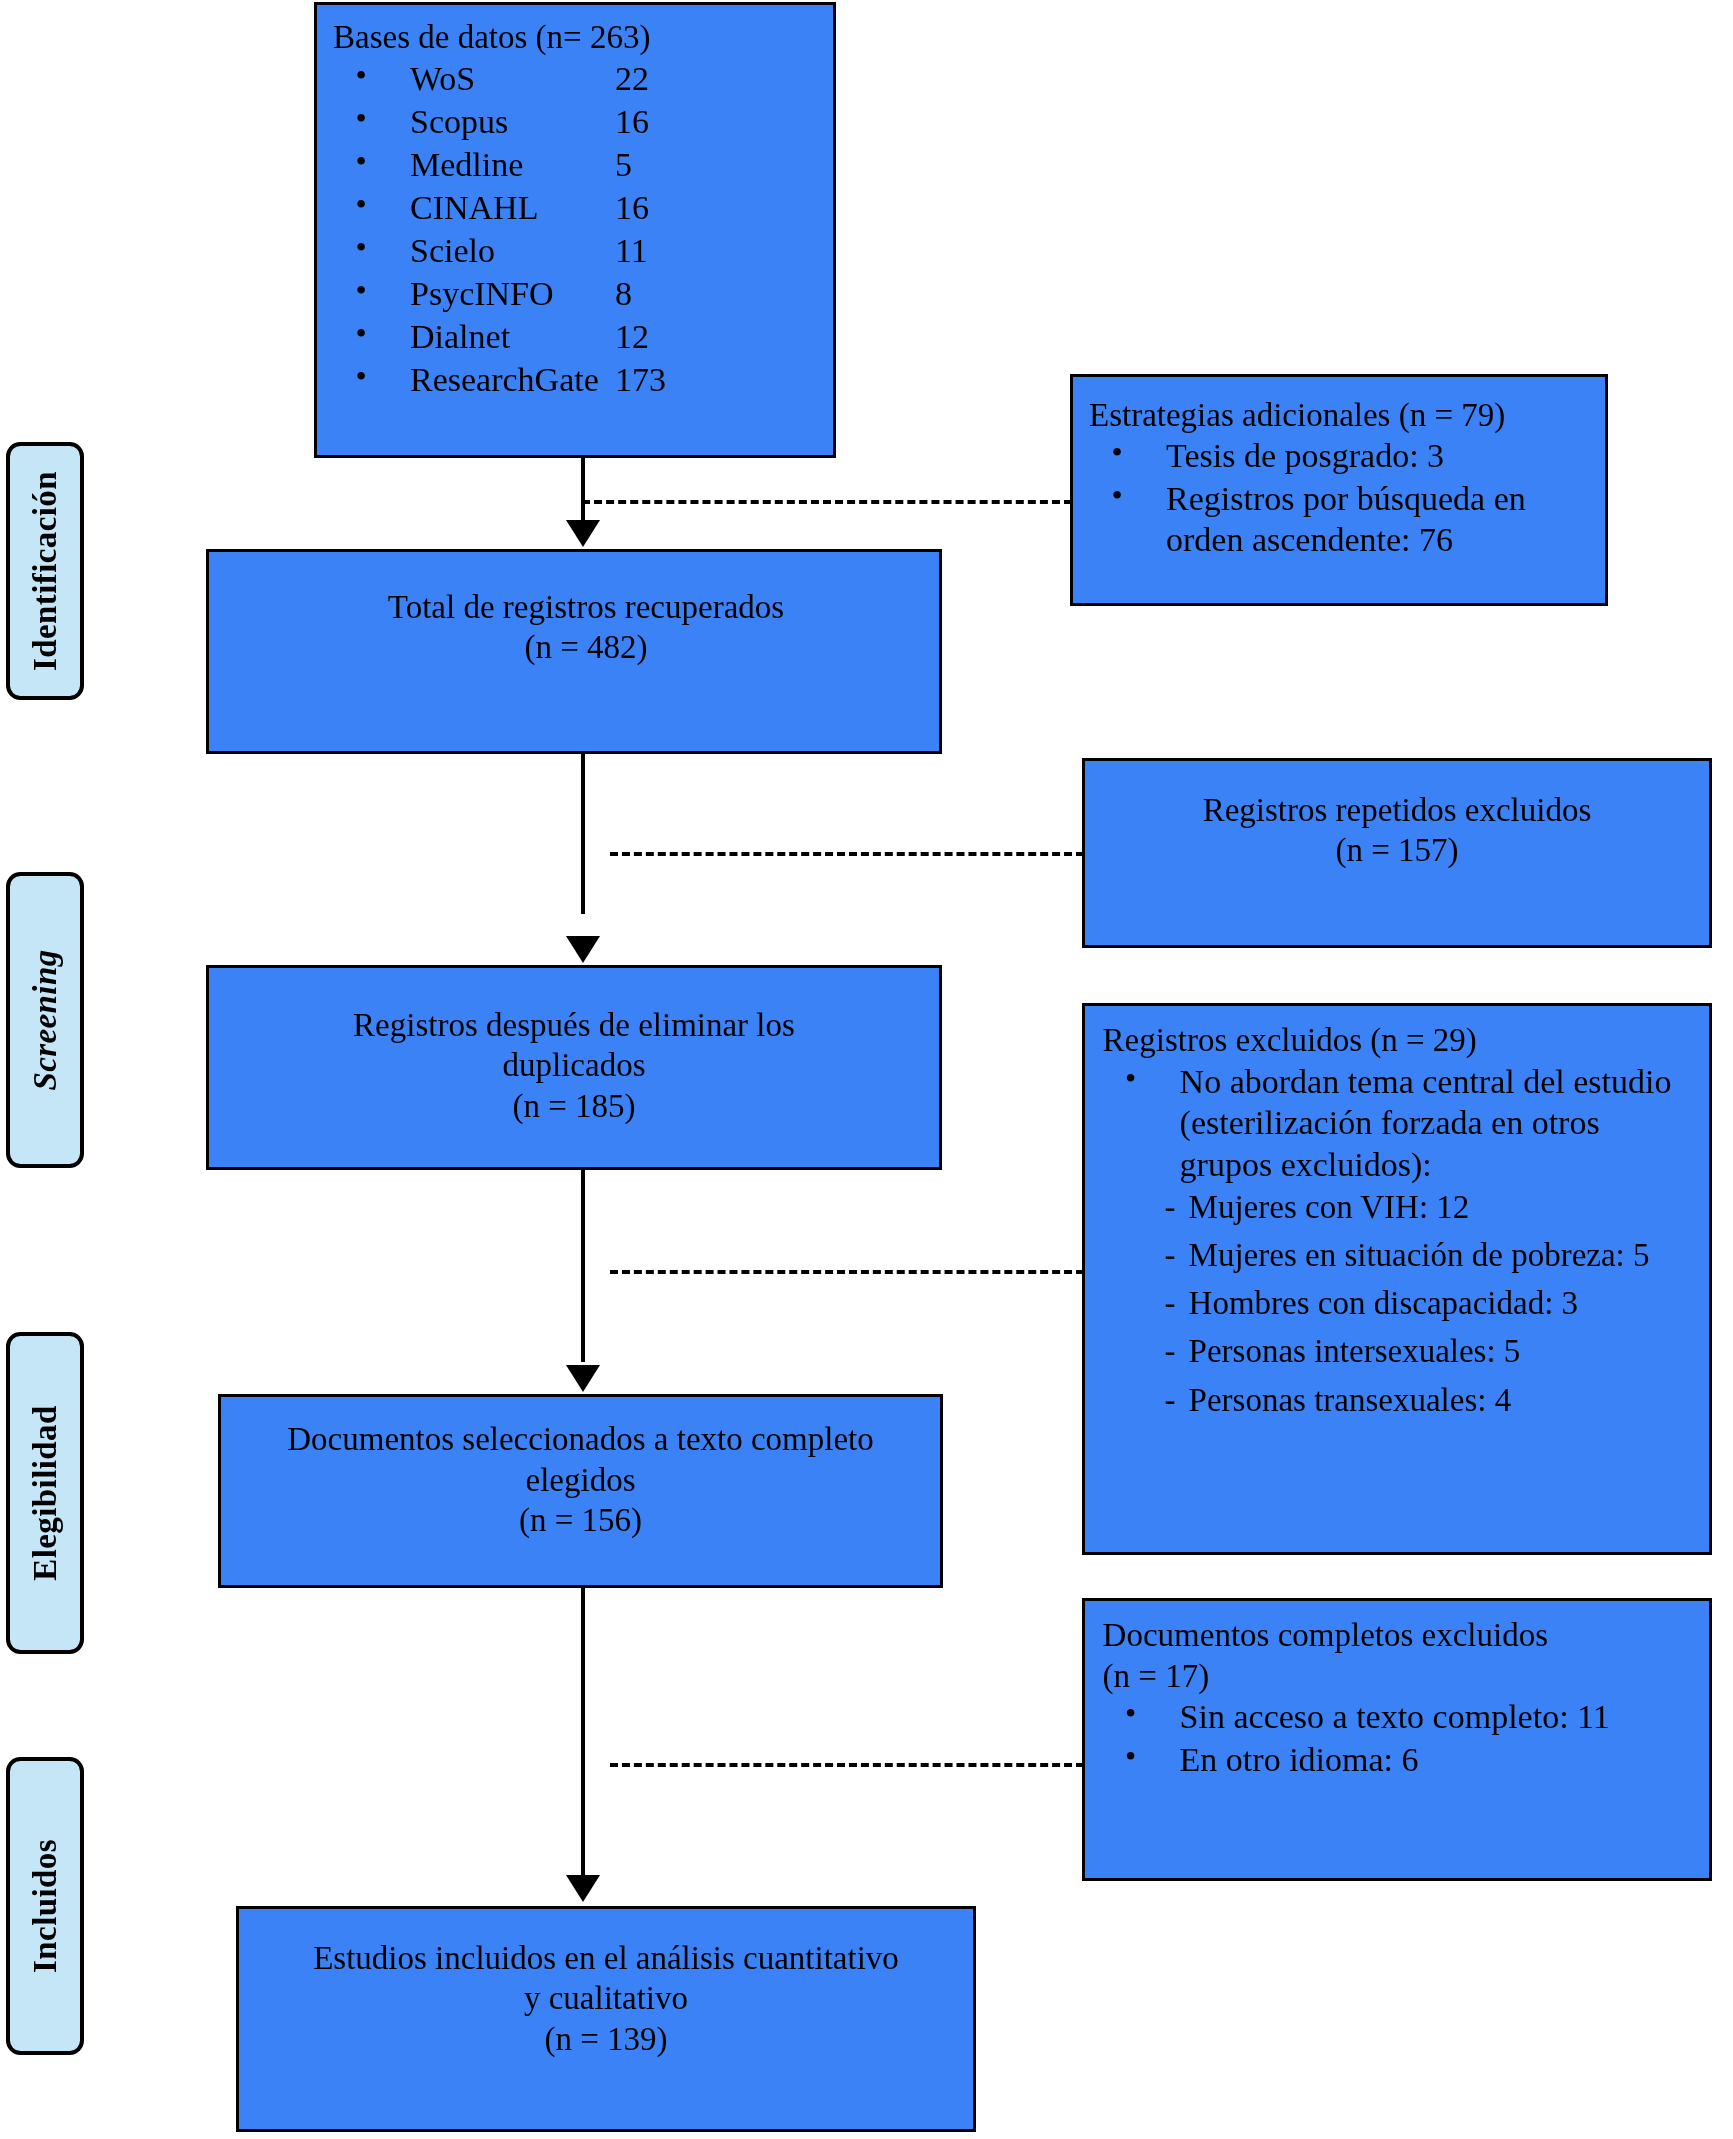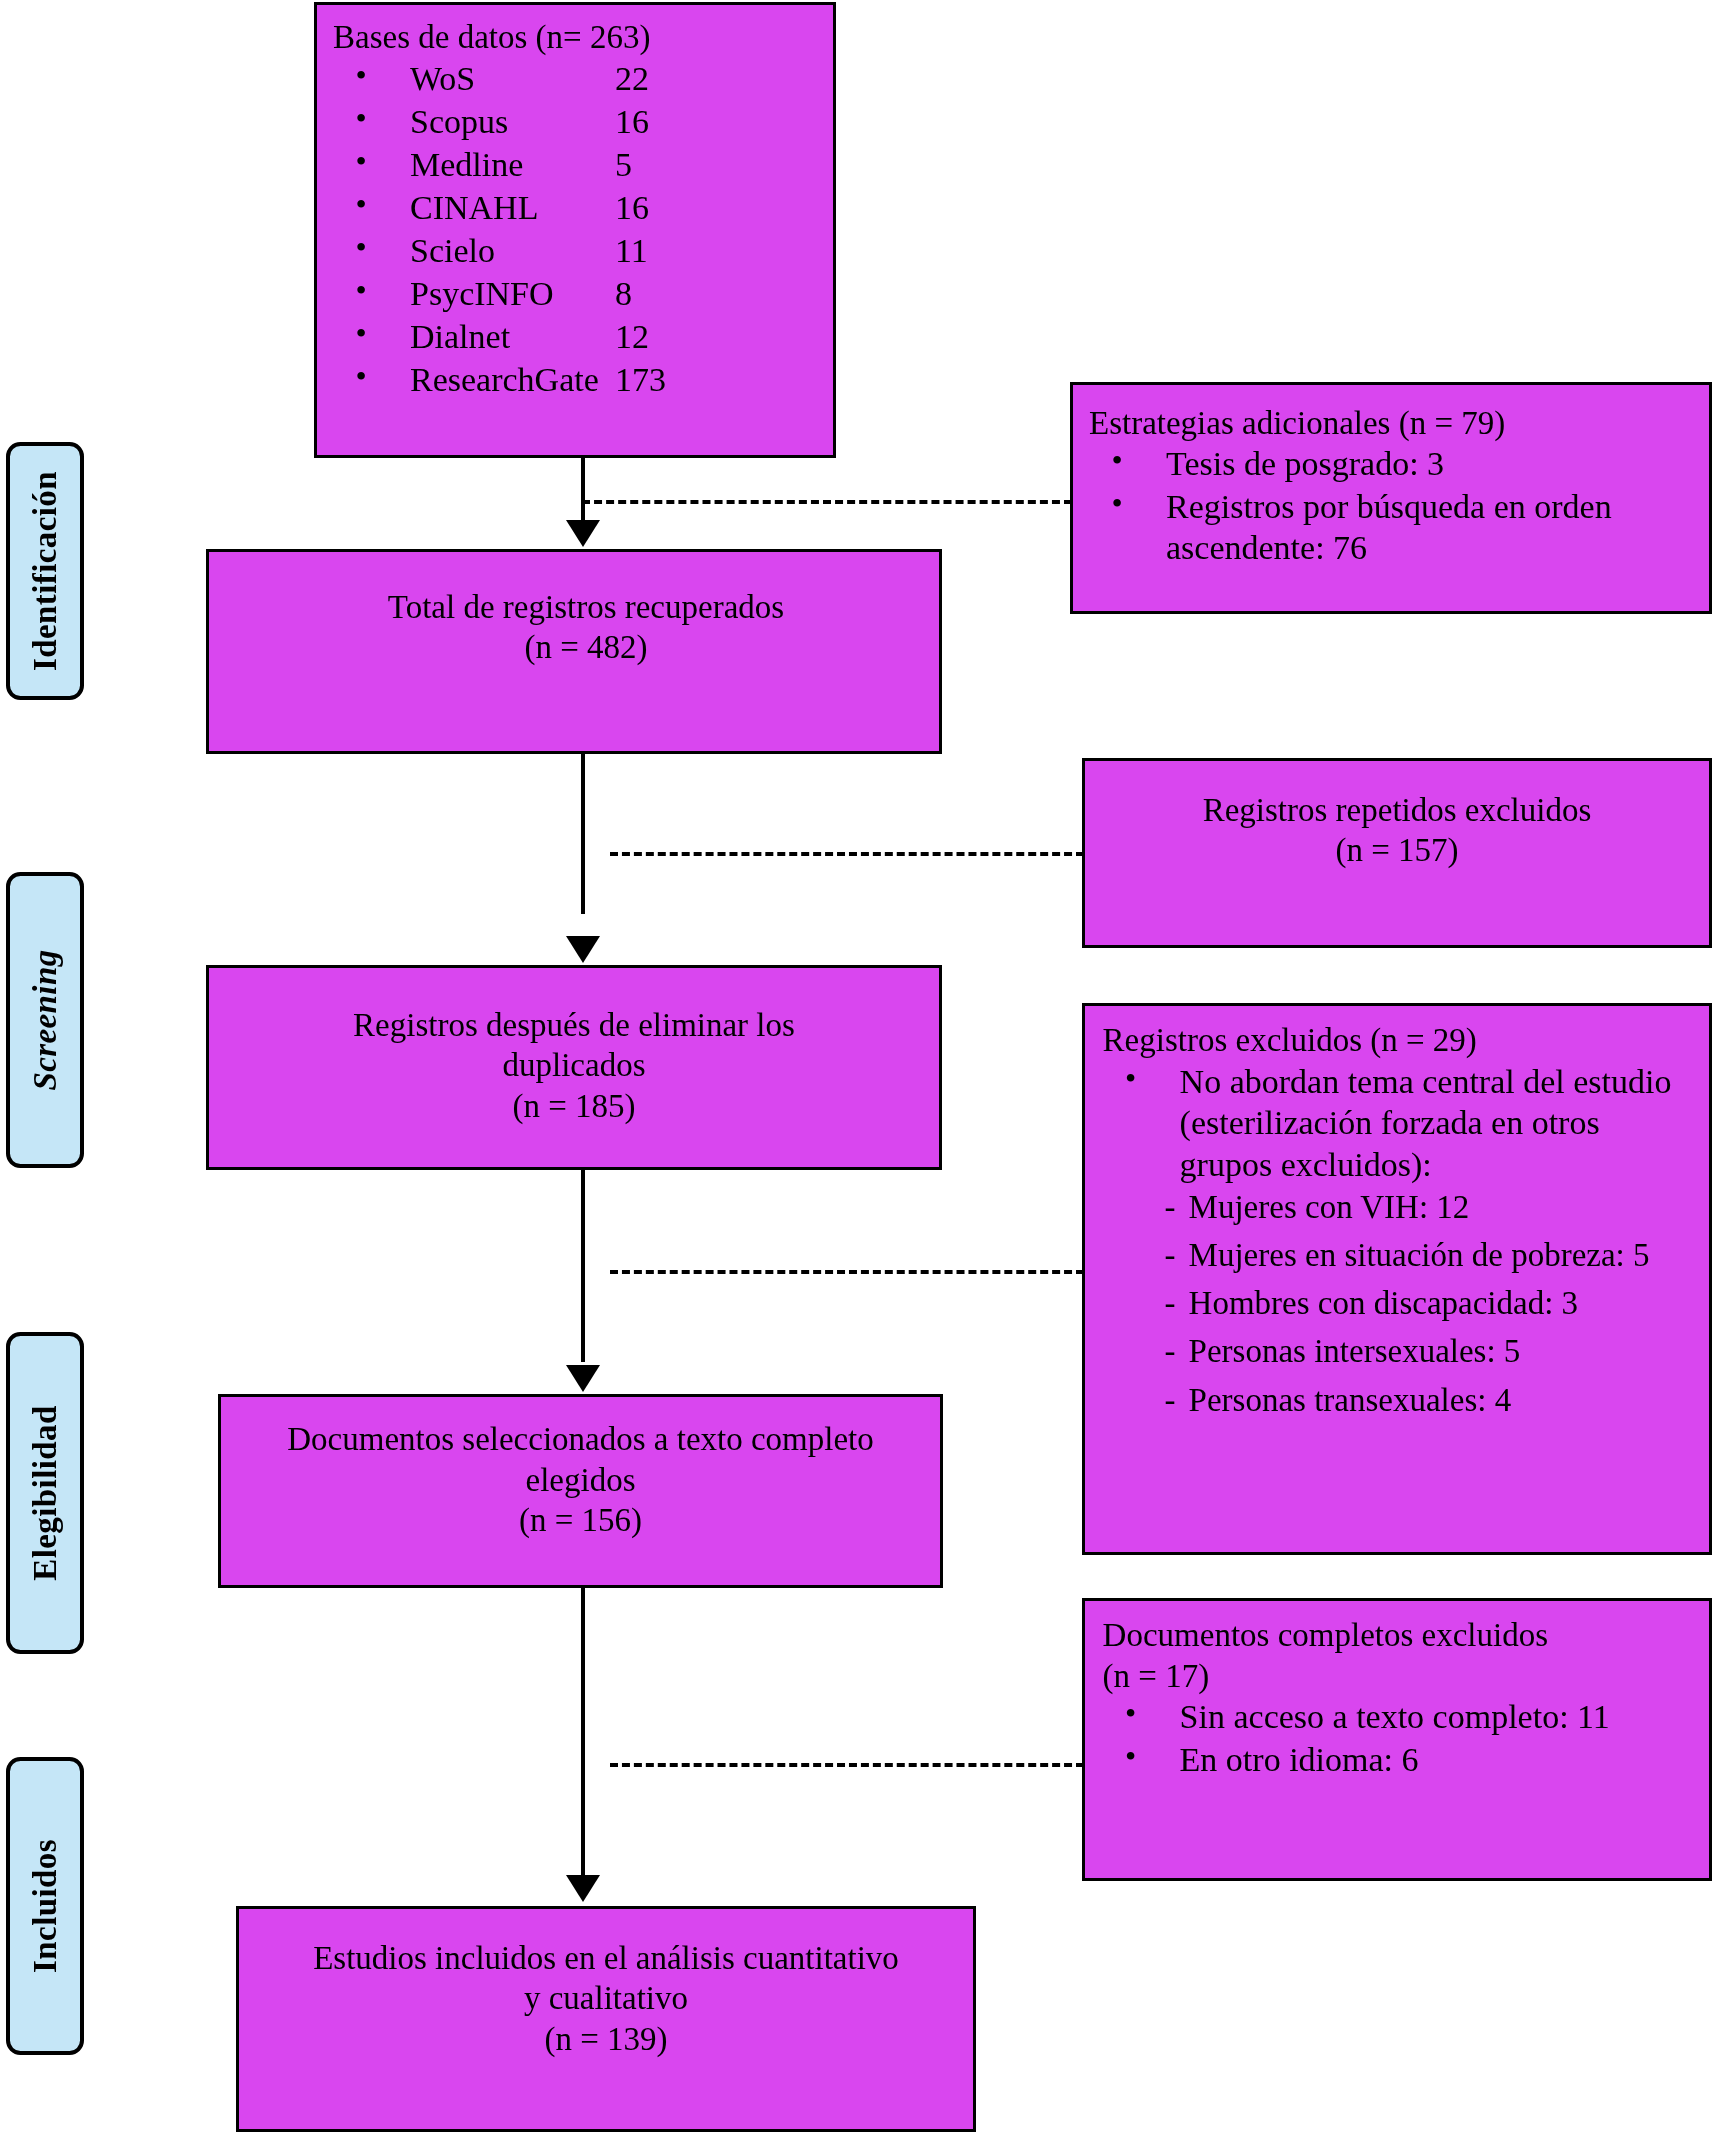--- a/index.html
+++ b/index.html
@@ -34,21 +34,21 @@
     font-size: 33px;
     font-weight: bold;
     letter-spacing: 0.4px;
     line-height: 1;
   }
   .stage-label.italic { font-style: italic; }
 
   
   .fbox {
     position: absolute;
-    background: #d946ef;
+    background: #3b82f6;
     border: 3.2px solid #000000;
     box-sizing: border-box;
   }
   .fbox .inner {
     padding: 12.8px 16px 8px 16px;
   }
   .center-text {
     text-align: center;
     font-size: 33px;
     line-height: 1.22;
@@ -198,21 +198,21 @@
         <li>
           <span class="dbrow">
             <span class="dbname">ResearchGate</span>
             <span class="dbcount">173</span>
           </span>
         </li>
       </ul>
     </div>
   </div>
 
-  <div class="fbox" style="left:1070px; top:374px; width:642px; height:232px;margin-top:8px;">
+  <div class="fbox" style="left:1070px; top:374px; width:538px; height:232px;">
     <div class="inner" style="padding-top:17.6px;">
       <div class="left-text">Estrategias adicionales (n = 79)</div>
       <ul class="blist">
         <li>Tesis de posgrado: 3</li>
         <li>Registros por búsqueda en orden ascendente: 76</li>
       </ul>
     </div>
   </div>
 
   <div class="fbox" style="left:206px; top:549px; width:736px; height:205px;">

